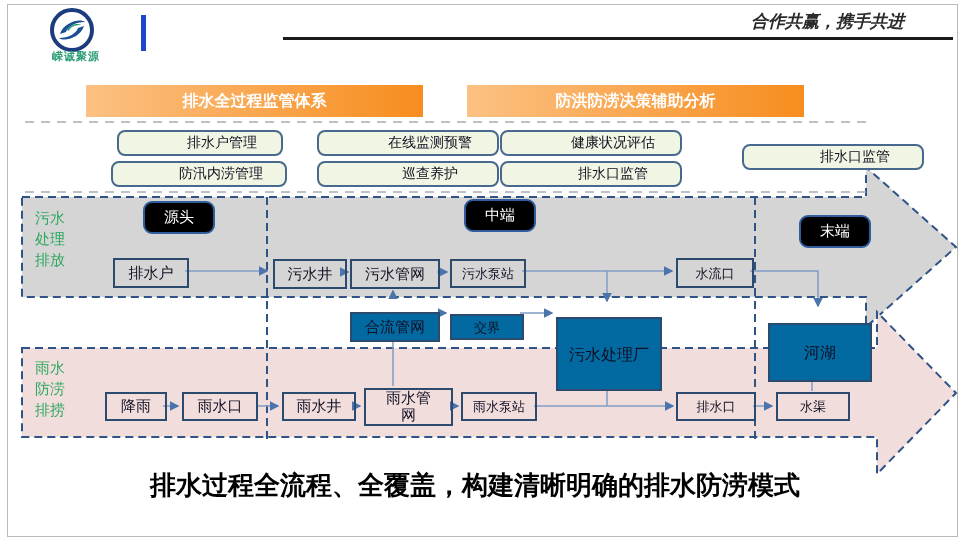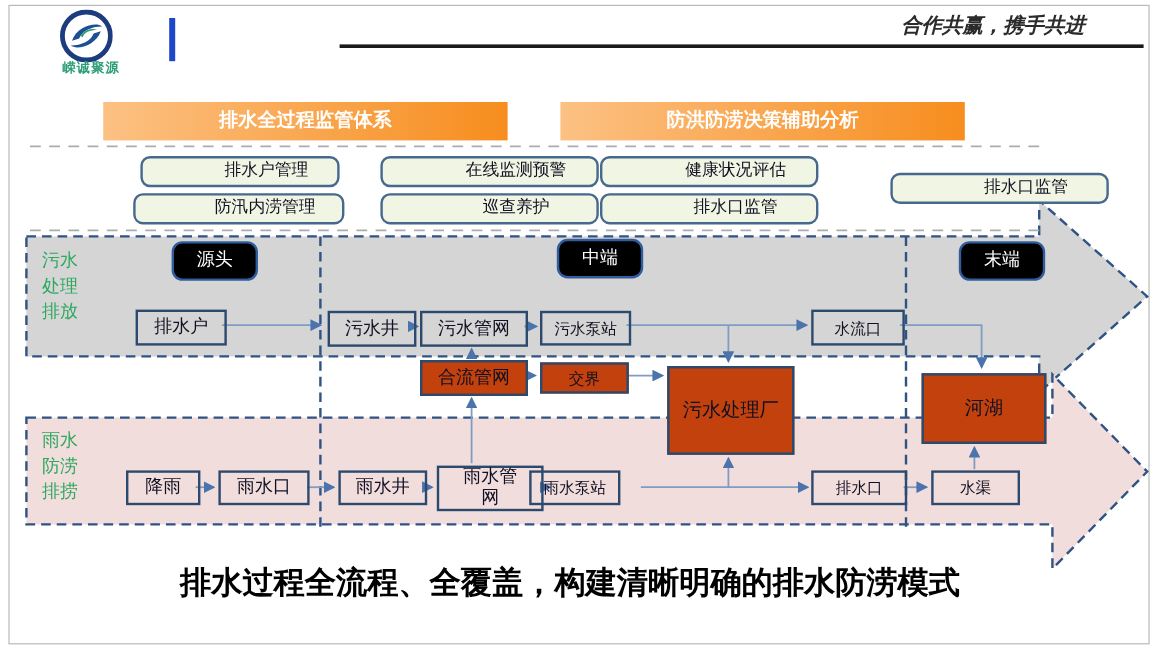--- a/index.html
+++ b/index.html
@@ -31,21 +31,21 @@
   .stage{position:absolute;width:68px;height:29px;line-height:29px;text-align:center;color:#fff;
     background:#000000;border:2px solid #2f5d9e;border-radius:9px;font-size:15px;
     font-family:"Liberation Serif",serif;margin-left:28px;}
   
   .bandlabel{position:absolute;left:35px;width:50px;font-size:15px;color:#2fa860;
     white-space:pre-line;line-height:21px;font-family:"Liberation Serif",serif;}
   
   .node{position:absolute;border:2px solid #2c4a6e;background:transparent;
     display:flex;align-items:center;justify-content:center;text-align:center;
     font-size:15px;color:#101022;font-family:"Liberation Serif",serif;white-space:pre-line;line-height:17px;}
-  .node.white{background:#c2410c;}
+  .node.white{background:#0369a1;margin-top:12px;}
   .node.small{font-size:13px;}
   .caption{position:absolute;left:0;top:468px;width:950px;text-align:center;
     font-size:26px;font-weight:bold;color:#000;}
 </style>
 </head>
 <body>
 
 <div class="slide">
   <div class="frame"></div>
 
@@ -104,21 +104,21 @@
   <div class="cap" style="left:117px;top:130px;width:118px;">排水户管理</div>
   <div class="cap" style="left:111px;top:161px;width:128px;">防汛内涝管理</div>
   <div class="cap" style="left:317px;top:130px;width:134px;">在线监测预警</div>
   <div class="cap" style="left:317px;top:161px;width:134px;">巡查养护</div>
   <div class="cap" style="left:500px;top:130px;width:134px;">健康状况评估</div>
   <div class="cap" style="left:500px;top:161px;width:134px;">排水口监管</div>
   <div class="cap" style="left:742px;top:144px;width:134px;">排水口监管</div>
 
   <div class="stage" style="left:115px;top:201px;">源头</div>
   <div class="stage" style="left:436px;top:199px;">中端</div>
-  <div class="stage" style="left:771px;top:201px;">末端</div>
+  <div class="stage" style="left:771px;top:215px;">末端</div>
 
   <div class="bandlabel" style="top:208px;">污水
 处理
 排放</div>
   <div class="bandlabel" style="top:358px;">雨水
 防涝
 排捞</div>
 
   <div class="node" style="left:113px;top:258px;width:72px;height:26px;">排水户</div>
   <div class="node" style="left:273px;top:259px;width:70px;height:26px;">污水井</div>
@@ -129,18 +129,18 @@
   <div class="node white" style="left:350px;top:300px;width:86px;height:26px;">合流管网</div>
   <div class="node white small" style="left:450px;top:302px;width:70px;height:22px;">交界</div>
   <div class="node white" style="left:556px;top:305px;width:102px;height:70px;font-size:16px;">污水处理厂</div>
   <div class="node white" style="left:768px;top:311px;width:100px;height:55px;font-size:16px;">河湖</div>
 
   <div class="node" style="left:105px;top:392px;width:58px;height:25px;">降雨</div>
   <div class="node" style="left:182px;top:392px;width:72px;height:25px;">雨水口</div>
   <div class="node" style="left:282px;top:392px;width:70px;height:25px;">雨水井</div>
   <div class="node" style="left:364px;top:388px;width:85px;height:34px;">雨水管
 网</div>
-  <div class="node small" style="left:441px;top:392px;width:72px;height:25px;">雨水泵站</div>
+  <div class="node small" style="left:461px;top:392px;width:72px;height:25px;">雨水泵站</div>
   <div class="node small" style="left:676px;top:392px;width:76px;height:25px;">排水口</div>
   <div class="node small" style="left:776px;top:392px;width:70px;height:25px;">水渠</div>
 
   <div class="caption">排水过程全流程、全覆盖，构建清晰明确的排水防涝模式</div>
 </div>
 
 </body></html>

